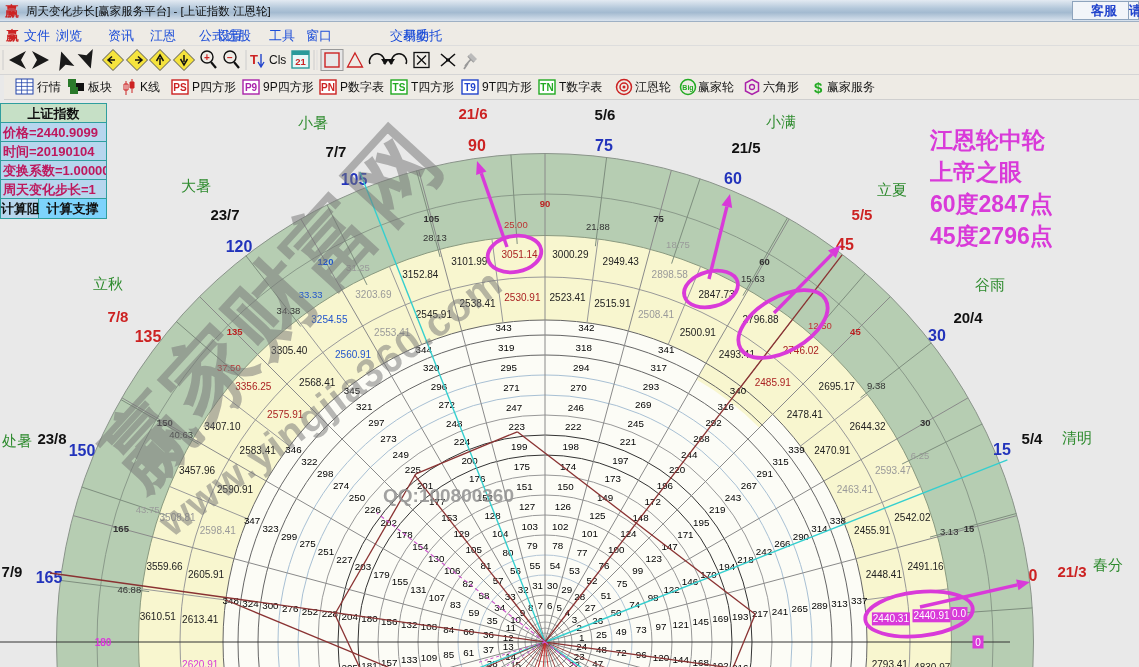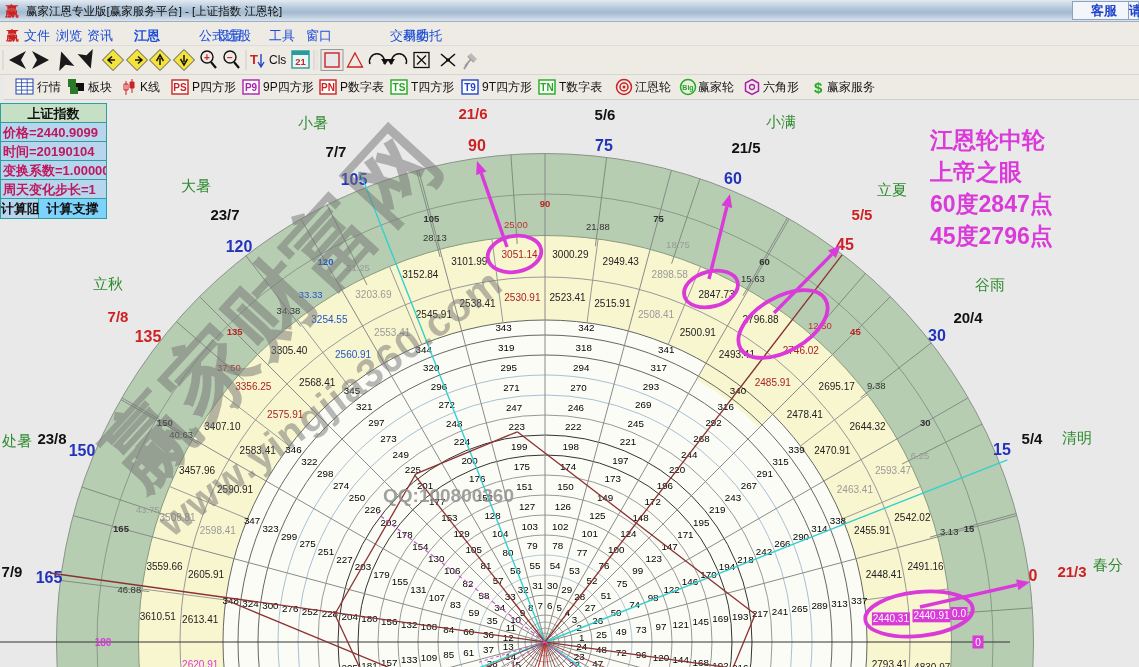--- a/index.html
+++ b/index.html
@@ -8,30 +8,30 @@
 .menubar { position:absolute; left:0; top:22px; width:1139px; height:24px; background:#eeebe5; border-bottom:1px solid #ddd; }
 .toolbar1 { position:absolute; left:0; top:46px; width:1139px; height:29px; background:#eeebe5; border-bottom:1px solid #d5d5d5; }
 .toolbar2 { position:absolute; left:4px; top:75px; width:1139px; height:25px; background:#eeebe5; border-bottom:1px solid #cfcfcf; }
 .chart { position:absolute; left:0; top:100px; width:1139px; height:567px; }
 .mi { position:absolute; top:5px; font-size:13px; color:#1d4ed8; }
 .panel { position:absolute; left:0; top:103px; width:107px; border:1px solid #2f9e9e; font-size:13px; font-weight:bold; }
 .prow { height:19px; line-height:19px; border-bottom:1px solid #2f9e9e; background:#b7d6ee; color:#be185d; padding-left:2px; white-space:nowrap; overflow:hidden; }
 </style></head><body>
 <div class="titlebar">
   <span style="position:absolute;left:5px;top:3px;color:#cc2222;font-weight:bold;font-size:14px;">赢</span>
-  <span style="position:absolute;left:26px;top:4px;font-size:11.5px;color:#0c0c0c;">赢家江恩专业版[赢家服务平台] - [上证指数 江恩轮]</span>
+  <span style="position:absolute;left:26px;top:4px;font-size:11.5px;color:#0c0c0c;">周天变化步长[赢家服务平台] - [上证指数 江恩轮]</span>
   <span style="position:absolute;left:1072px;top:1px;width:64px;height:19px;background:#f2f5f9;border:1px solid #8ea4bd;text-align:center;font-size:13px;color:#2244cc;font-weight:bold;line-height:18px;">客服</span>
   <span style="position:absolute;left:1128px;top:1px;width:11px;height:19px;background:#f2f5f9;border:1px solid #8ea4bd;font-size:13px;color:#2244cc;font-weight:bold;line-height:18px;">请</span>
 </div>
 <div class="menubar">
   <span class="mi" style="left:6px;color:#cc2222;font-weight:bold;">赢</span>
   <span class="mi" style="left:24px;">文件</span>
     <span class="mi" style="left:56px;">浏览</span>
-  <span class="mi" style="left:87px;">资讯</span>
-    <span class="mi" style="left:134px;font-weight:bold;">江恩</span>
+  <span class="mi" style="left:108px;">资讯</span>
+    <span class="mi" style="left:150px;">江恩</span>
   <span class="mi" style="left:171px;margin-left:28px;">公式选股</span>
     <span class="mi" style="left:217px;">设置</span>
   <span class="mi" style="left:269px;">工具</span>
     <span class="mi" style="left:306px;">窗口</span>
   <span class="mi" style="left:342px;margin-left:48px;">交易委托</span>
     <span class="mi" style="left:403px;">帮助</span>
 </div>
 <div class="toolbar1"><svg width="1139" height="28" font-family="Liberation Sans, sans-serif">
       <line x1="3" y1="4" x2="3" y2="24" stroke="#ccc"></line>
       <polygon points="9,14 26,5 21,14 26,23" fill="#1a1a1a"></polygon>

